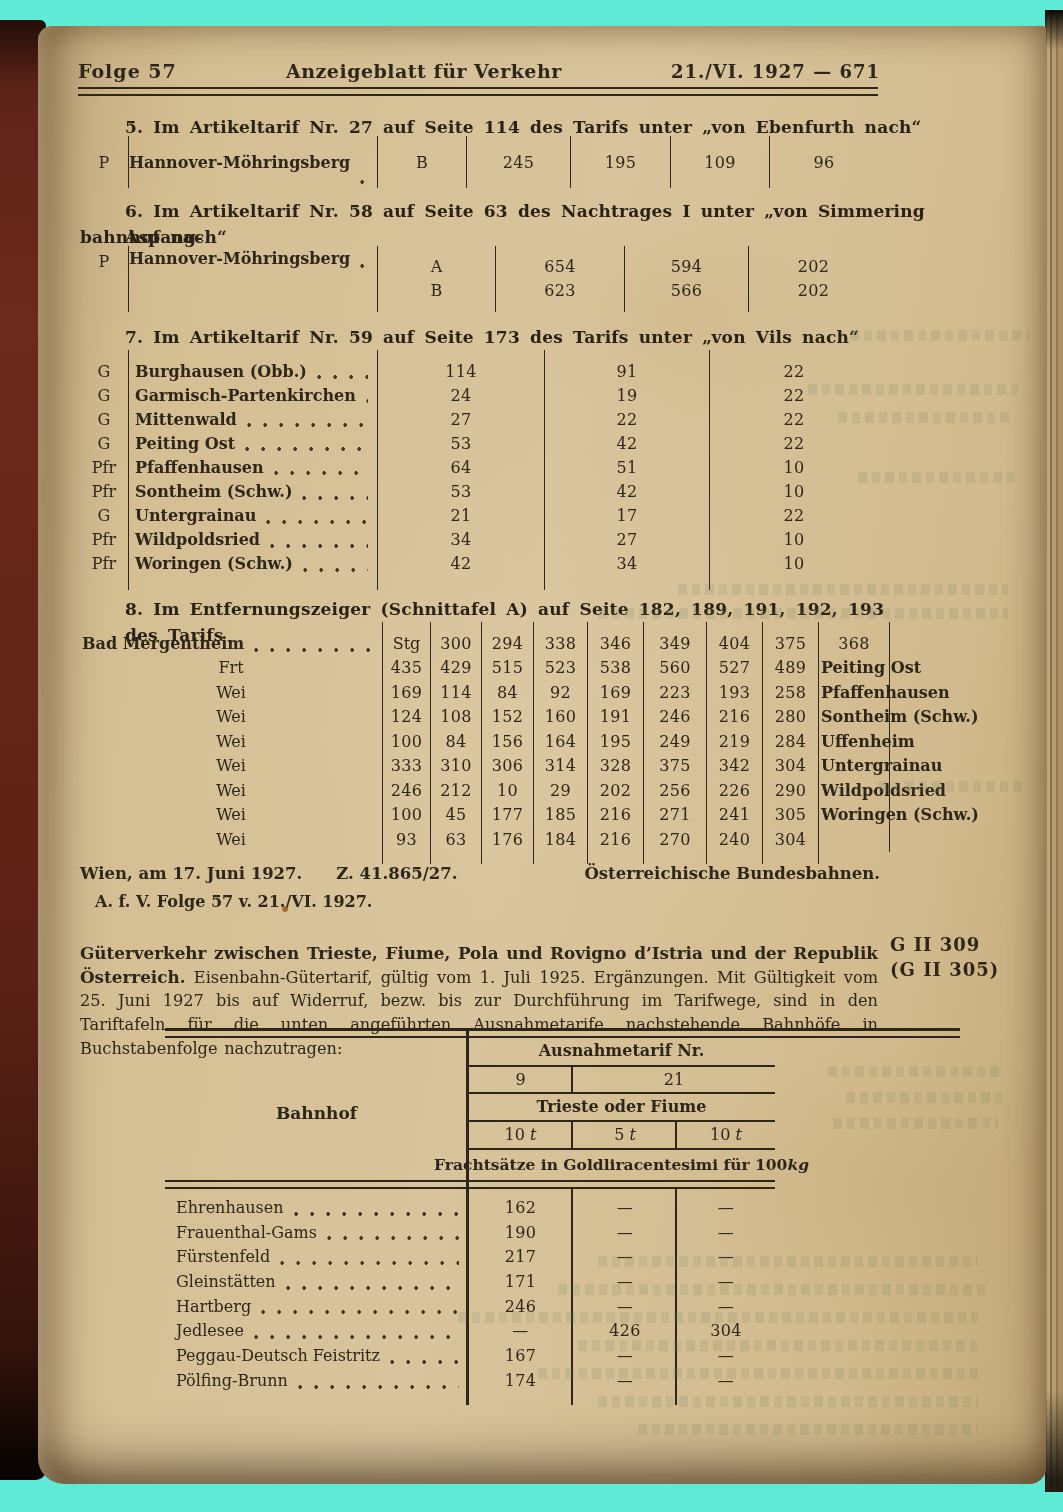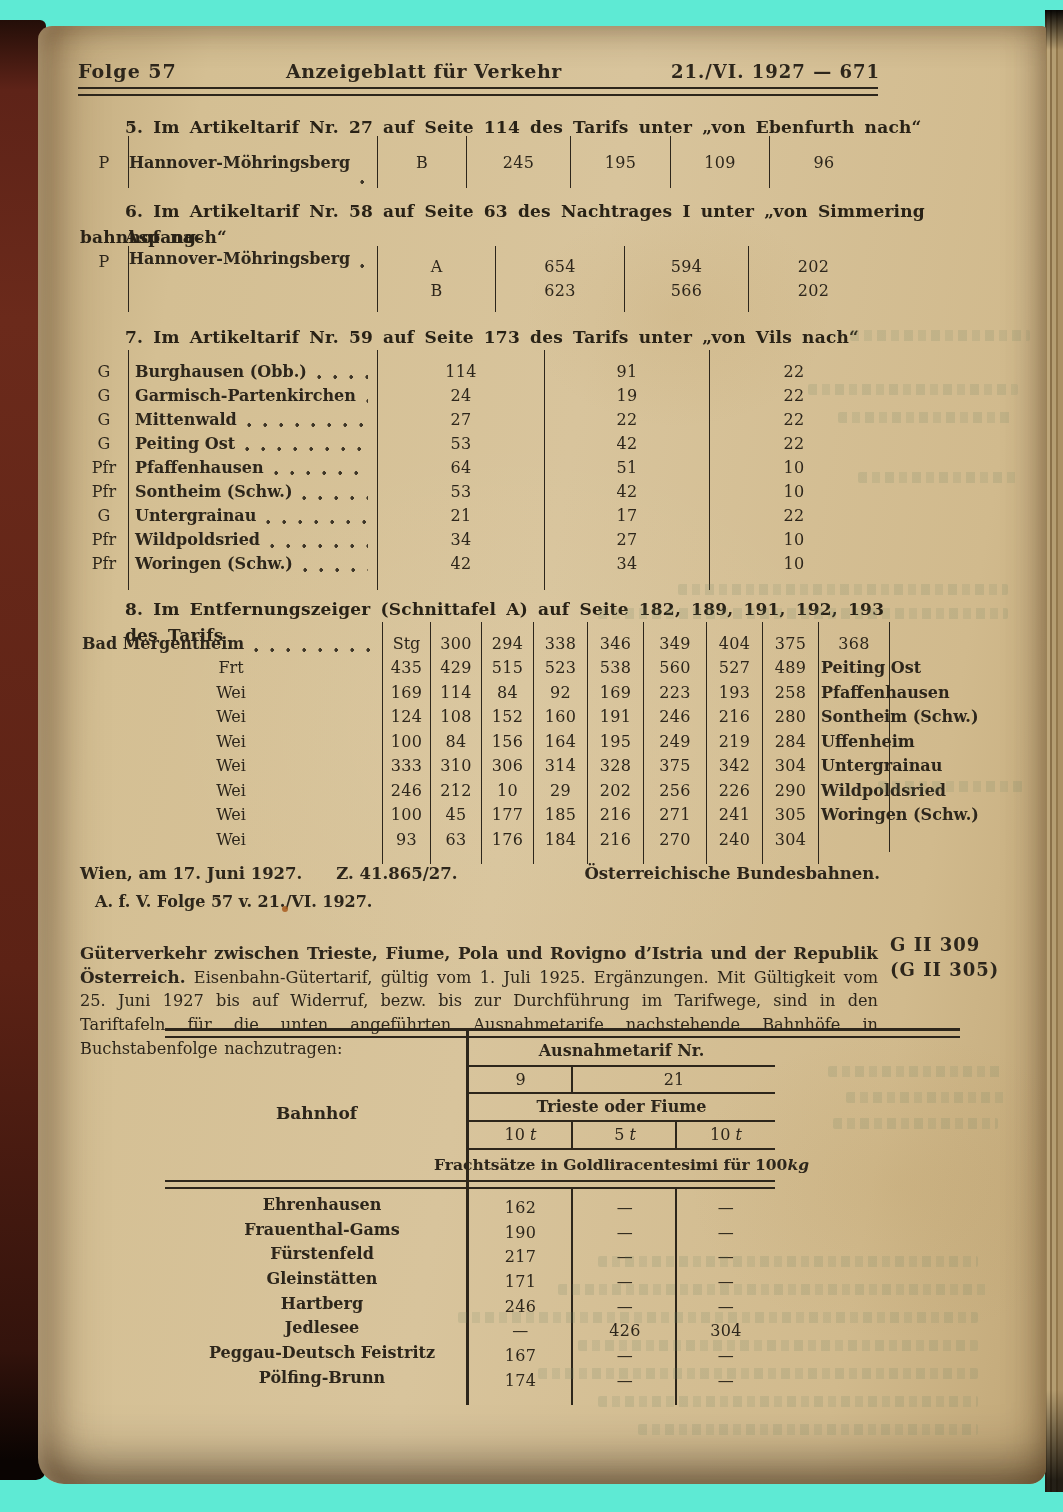--- a/index.html
+++ b/index.html
@@ -79,21 +79,21 @@
   .ft .dbot{position:absolute;left:0;top:152px;width:610px;border-top:2.8px solid var(--ink);border-bottom:2.3px solid var(--ink);height:5px;}
   .ft .hrule{position:absolute;left:303px;width:307px;height:2.2px;background:var(--ink);}
   .ft .vmain{position:absolute;left:301px;top:0;width:2.8px;height:377px;background:var(--ink);}
   .ft .vsep{position:absolute;width:2px;background:var(--ink);}
   .ft .hcell{position:absolute;display:flex;align-items:center;justify-content:center;white-space:nowrap;}
   .ft .bahnhof{left:0;top:20px;width:303px;height:130px;font-weight:700;font-size:17px;}
   .ft .it{font-style:italic;}
   .ftgrid{position:absolute;left:0;top:167px;width:610px;display:grid;
     grid-template-columns:303px 105px 104px 98px;grid-auto-rows:24.7px;}
   .ftgrid .c{display:flex;align-items:center;justify-content:center;white-space:nowrap;}
-  .ftgrid .nm{justify-content:flex-start;padding-left:11px;font-weight:700;flex-direction:column;}
+  .ftgrid .nm{justify-content:flex-start;padding-left:11px;font-weight:400;}
   
   .ghost{position:absolute;height:11px;opacity:.42;filter:blur(.6px);border-radius:2px;
     background:repeating-linear-gradient(90deg,rgba(104,128,96,.38) 0 9px,rgba(104,128,96,0) 9px 14px,rgba(104,128,96,.32) 14px 22px,rgba(104,128,96,0) 22px 27px);}
   .fox{position:absolute;width:6px;height:6px;border-radius:50%;background:#a85c1e;opacity:.85;}
   .numcell{letter-spacing:.3px;}
 </style>
 </head>
 <body>
 
 <div id="screen">

